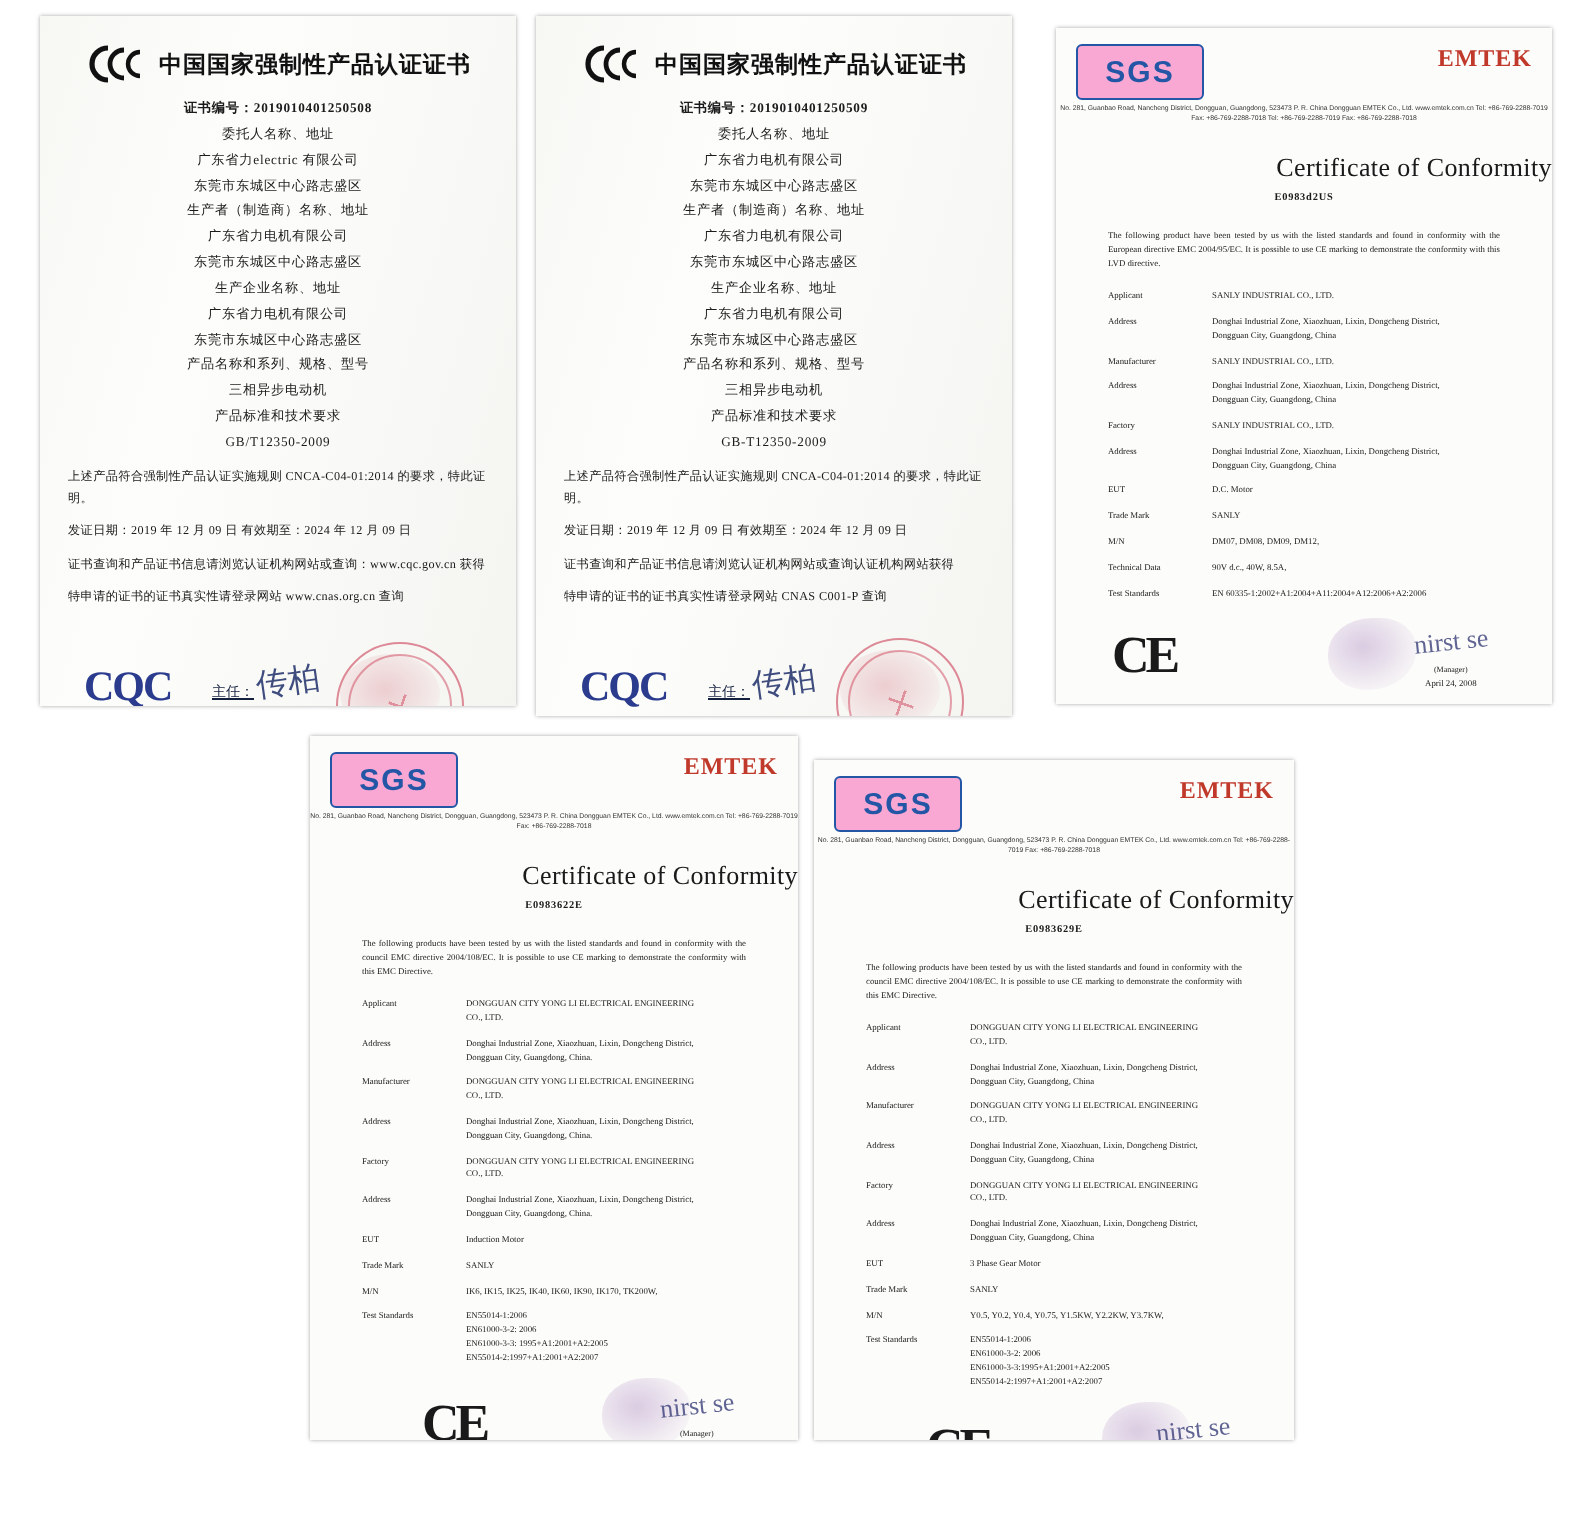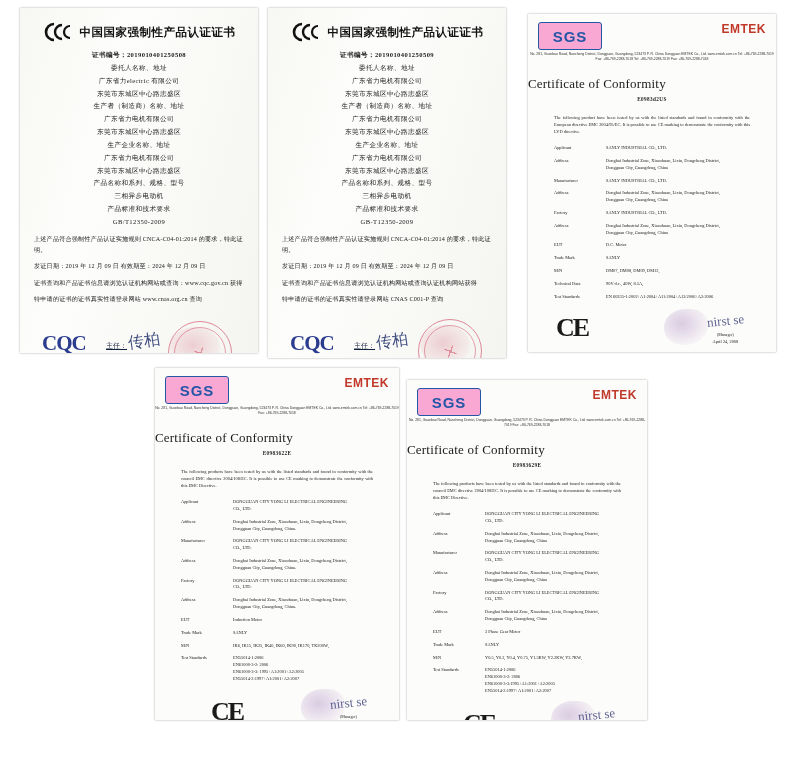--- a/index.html
+++ b/index.html
@@ -147,39 +147,39 @@
     justify-content:center;
     font-family:"Liberation Sans", sans-serif;
     font-weight:bold;
     font-size: 15px;
     letter-spacing: 1px;
     flex:none;
     background:#f9a8d4;
   }
   .emtek {
     text-align:center;
-    font-family:Liberation Sans, sans-serif;
+    font-family:Liberation Serif, serif;
   }
   .emtek .logo {
     font-size: 12px;
     font-weight: bold;
     color:#1b4f9c;
     letter-spacing:.5px;
   }
   .emtek .logo span { color:#c0392b; }
   .emc-addr {
     font-size: 3.4px;
     line-height: 1.45;
     color:#333;
     text-align:center;
     padding: 2px 0 0 0;
     font-family:"Liberation Sans", sans-serif;
   }
   .emc-title {
-    text-align:left;
+    text-align:right;
     font-size: 13px;
     margin-top: 14px;
     letter-spacing:.2px;
   }
   .emc-no {
     text-align:center;
     font-size: 5.2px;
     font-weight:bold;
     margin-top: 4px;
     letter-spacing:.4px;

